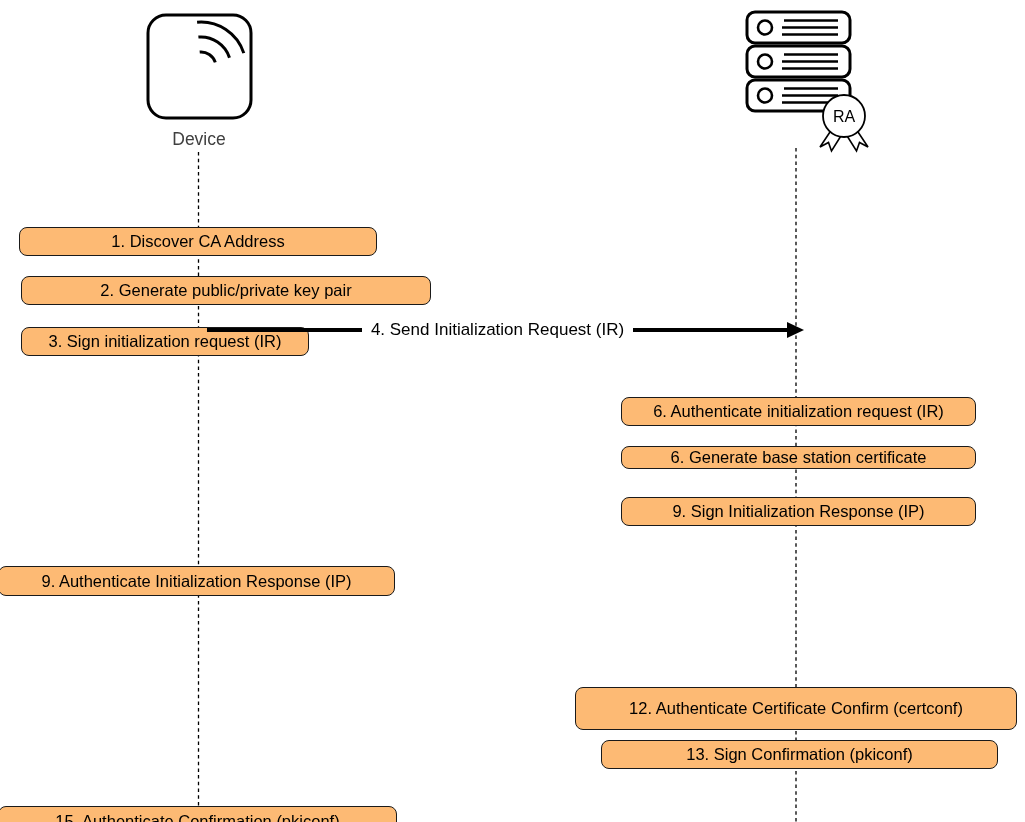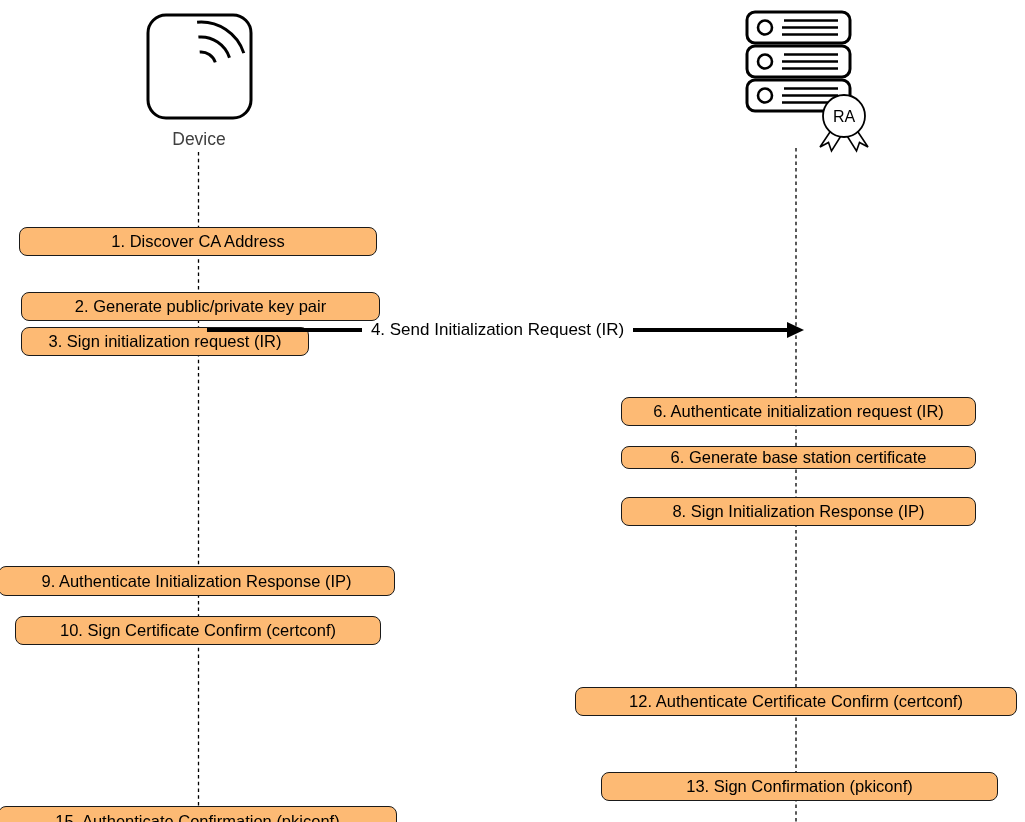--- a/index.html
+++ b/index.html
@@ -75,38 +75,37 @@
     </g>
 
     <path d="M 92,115 L 76,139 L 84.5,134.5 L 87.5,143 L 100,123 Z" fill="#fff" stroke="#000" stroke-width="1.6"></path>
     <path d="M 108,115 L 124,139 L 115.5,134.5 L 112.5,143 L 100,123 Z" fill="#fff" stroke="#000" stroke-width="1.6"></path>
 
     <circle cx="100" cy="108" r="21" fill="#fff" stroke="#000" stroke-width="1.8"></circle>
     <text x="100" y="114" text-anchor="middle" font-size="16" fill="#000">RA</text>
   </svg>
 
   <div class="step-box" style="left:19px;top:181px;width:358px;height:29px">1. Discover CA Address</div>
-  <div class="step-box" style="left:21px;top:246px;width:359px;height:29px">2. Generate public/private key pair</div>
+  <div class="step-box" style="left:21px;top:230px;width:410px;height:29px">2. Generate public/private key pair</div>
   <div class="step-box" style="left:21px;top:281px;width:288px;height:29px">3. Sign initialization request (IR)</div>
 
   <div class="msg" style="top:316px">
     <div class="seg"></div>
     <div class="msg-label">4. Send Initialization Request (IR)</div>
     <div class="seg"></div>
     <div class="head-right"></div>
   </div>
 
   <div class="step-box" style="left:621px;top:351px;width:355px;height:29px">6. Authenticate initialization request (IR)</div>
   <div class="step-box" style="left:621px;top:400px;width:355px;height:23px">6. Generate base station certificate</div>
-  <div class="step-box" style="left:621px;top:451px;width:355px;height:29px">8. Sign Initialization Response (IP)</div>
+  <div class="step-box" style="left:621px;top:451px;width:355px;height:29px">9. Sign Initialization Response (IP)</div>
 
 
   <div class="step-box" style="left:-2px;top:520px;width:397px;height:30px">9. Authenticate Initialization Response (IP)</div>
-  <div class="step-box" style="left:15px;top:570px;width:366px;height:29px">10. Sign Certificate Confirm (certconf)</div>
 
 
-  <div class="step-box" style="left:575px;top:641px;width:442px;height:29px">12. Authenticate Certificate Confirm (certconf)</div>
-  <div class="step-box" style="left:601px;top:726px;width:397px;height:29px">13. Sign Confirmation (pkiconf)</div>
+  <div class="step-box" style="left:575px;top:641px;width:442px;height:43px">12. Authenticate Certificate Confirm (certconf)</div>
+  <div class="step-box" style="left:601px;top:694px;width:397px;height:29px">13. Sign Confirmation (pkiconf)</div>
 
 
   <div class="step-box" style="left:-2px;top:760px;width:399px;height:30px">15. Authenticate Confirmation (pkiconf)</div>
 
 </div>
 
 </body></html>

